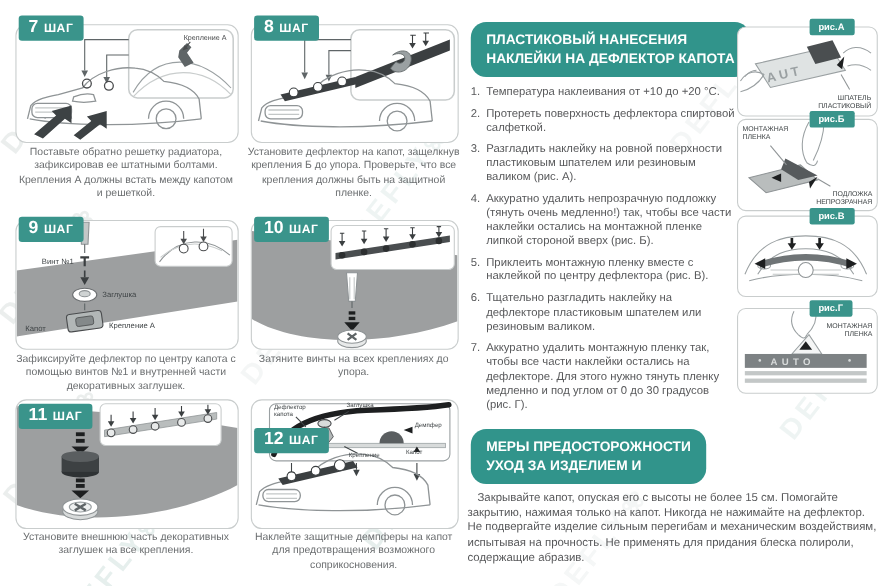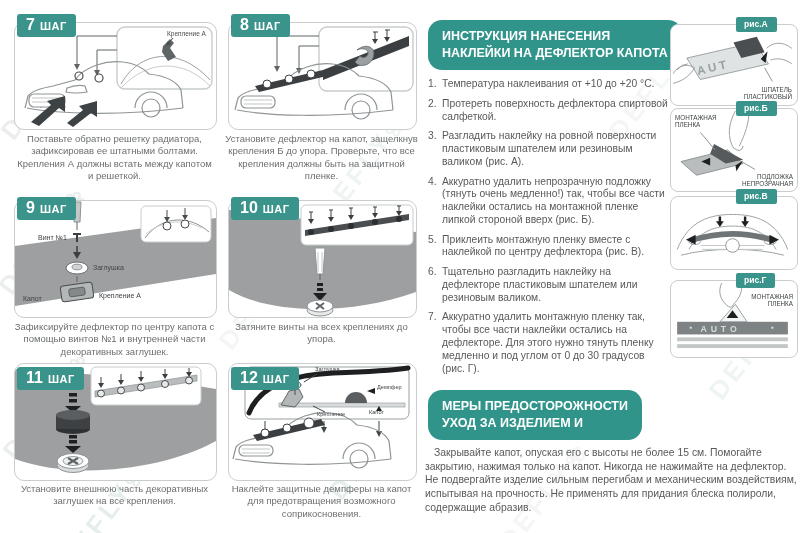--- a/index.html
+++ b/index.html
@@ -318,28 +318,28 @@
         <circle cx="58" cy="63" r="4"></circle>
         <circle cx="80" cy="58" r="5"></circle>
       </g>
     </svg>
     <span class="p12-label" style="left:20px; top:4px; width:44px;">Дефлектор капота</span>
     <span class="p12-label" style="left:86px; top:2px;">Заглушка</span>
     <span class="p12-label" style="left:148px; top:20px;">Демпфер</span>
     <span class="p12-label" style="left:88px; top:47px;">Крепление</span>
     <span class="p12-label" style="left:140px; top:45px;">Капот</span>
   </div>
-  <div class="badge" style="left:231px; top:367px;">
+  <div class="badge" style="left:231px; top:389px;">
     <span class="bnum">12</span>
     <span class="bword">ШАГ</span>
   </div>
   <div class="caption" style="left:228px; top:483px; width:187px;">Наклейте защитные демпферы на капот для предотвращения возможного соприкосновения.</div>
 
   <div class="sec-header" style="left:428px; top:20px;">
-    <div>ИНСТРУКЦИЯ НАНЕСЕНИЯ</div>
+    <div>ПЛАСТИКОВЫЙ НАНЕСЕНИЯ</div>
     <div>НАКЛЕЙКИ НА ДЕФЛЕКТОР КАПОТА</div>
   </div>
 
   <div class="ins-list" style="left:428px; top:78px; width:240px;">
     <div class="ins-item">
       <span class="ins-num">1.</span>
       <span class="ins-text">Температура наклеивания от +10 до +20 °С.</span>
     </div>
     <div class="ins-item">
       <span class="ins-num">2.</span>

